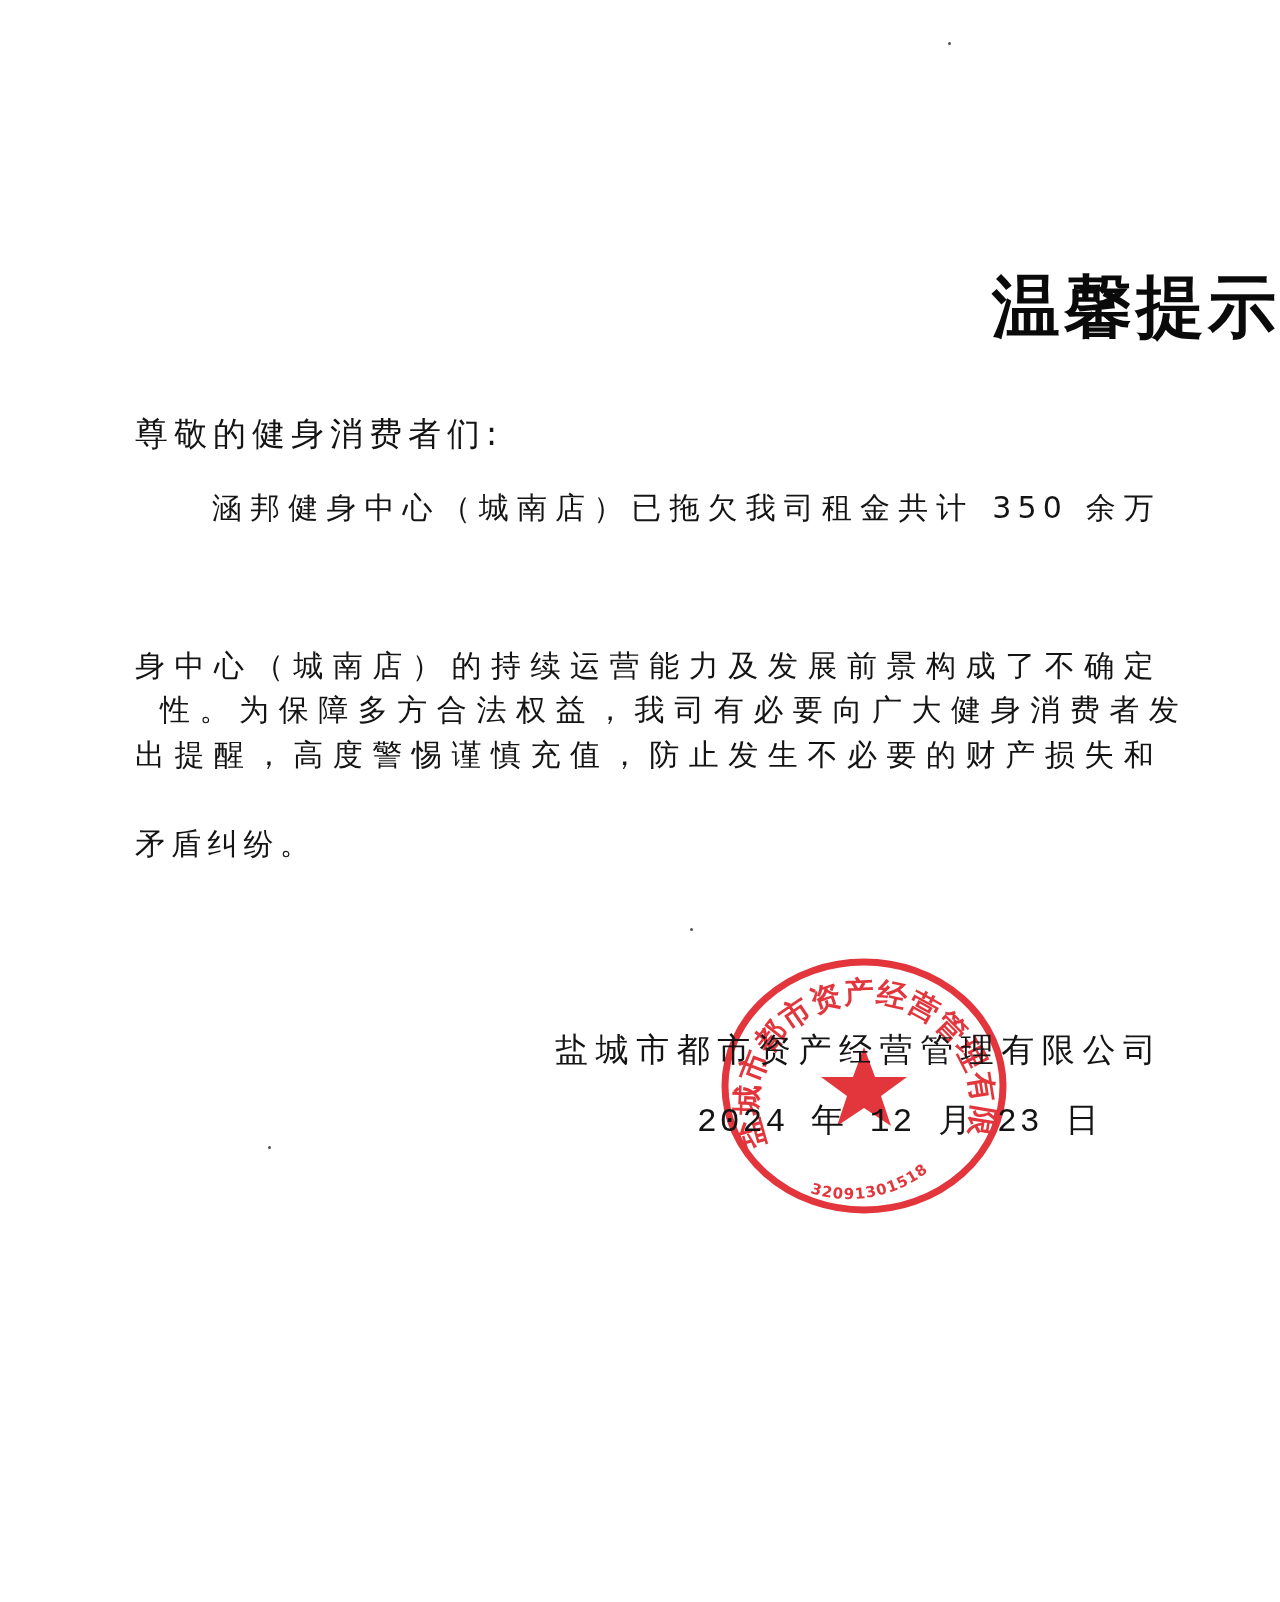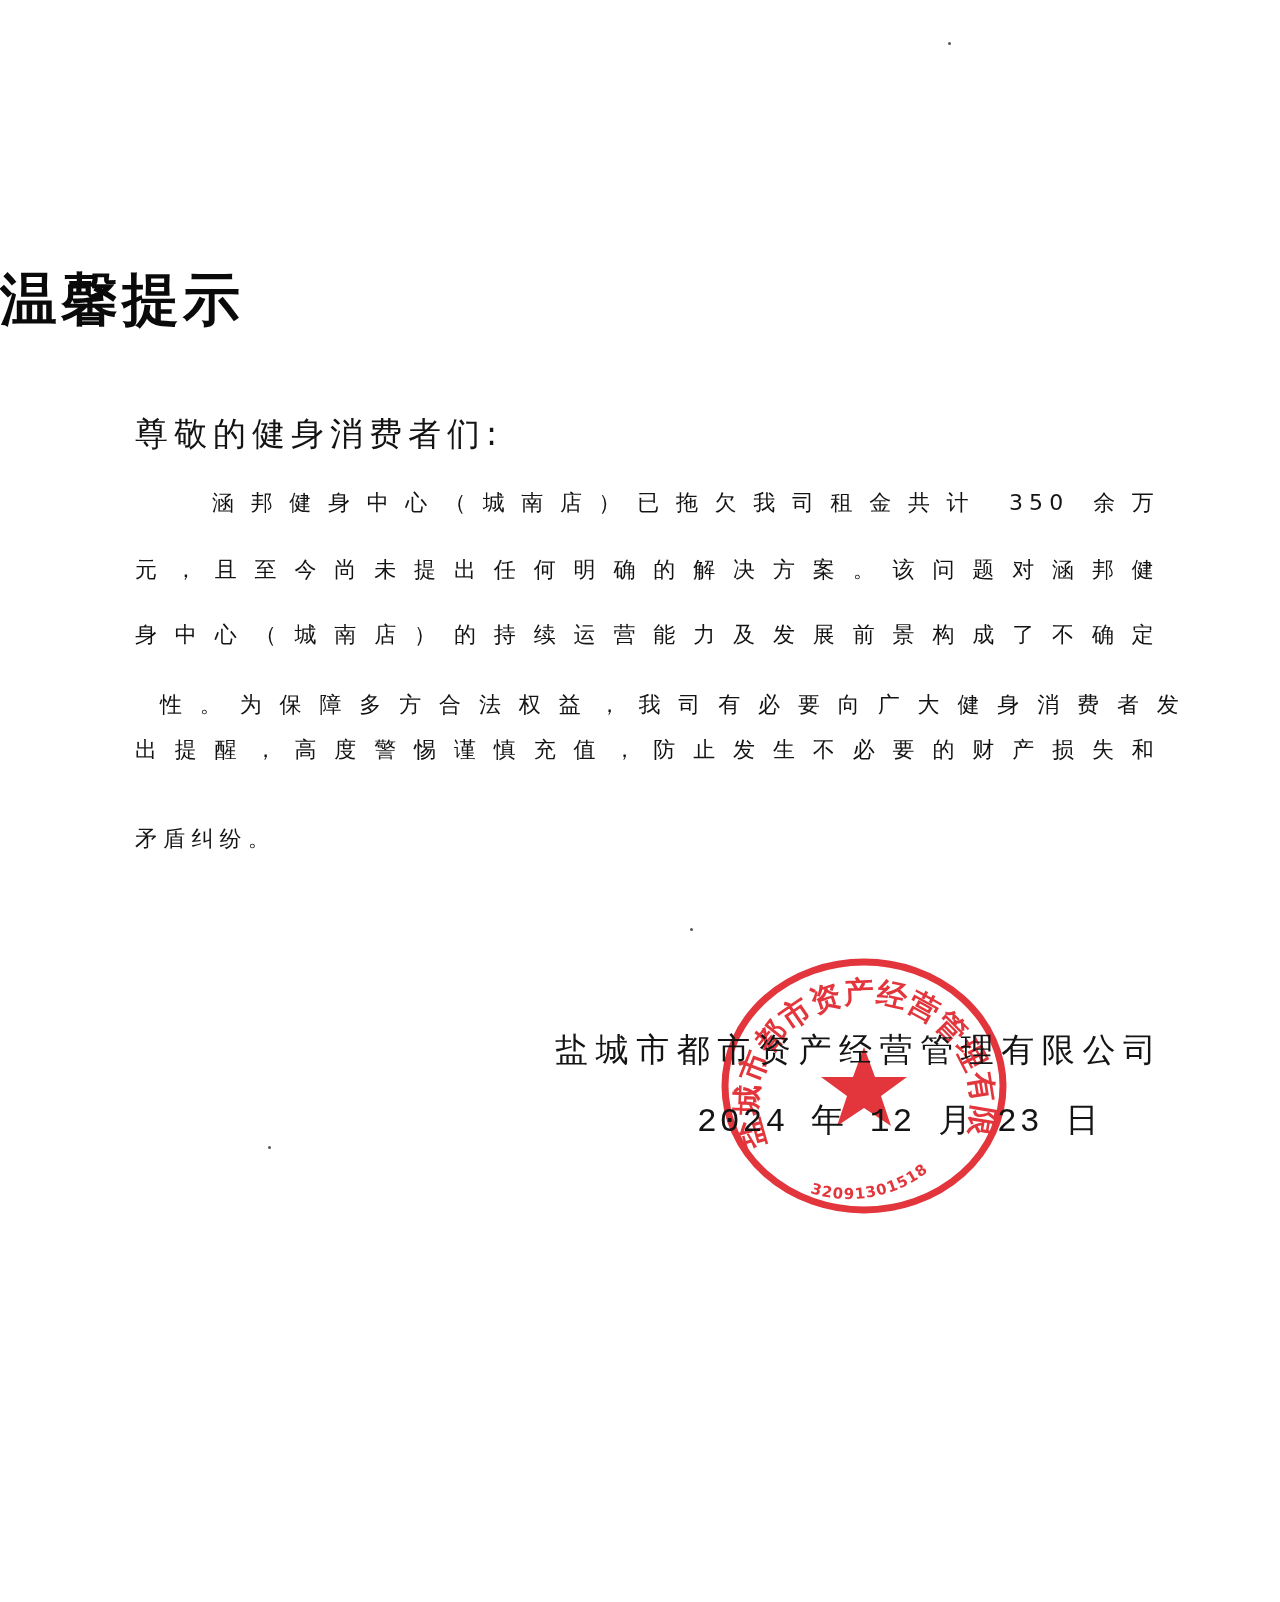--- a/index.html
+++ b/index.html
@@ -20,39 +20,39 @@
       left: 0; top: 0;
       width: 1280px;
       height: 1602px;
       background: #ffffff;
     }
     .title {
       position: absolute;
       left: 0;
       top: 262px;
       width: 1280px;
-      text-align: left;
+      text-align: right;
       font-family: "DejaVu Serif", "Liberation Serif", serif;
       font-weight: bold;
-      font-size: 57px;
+      font-size: 68px;
       letter-spacing: 4px;
       color: #0a0a0a;
     }
     .salutation {
       position: absolute;
       left: 135px;
       top: 412px;
       font-size: 33px;
       letter-spacing: 6px;
     }
     .body-line {
       position: absolute;
       left: 135px;
       width: 1025px;
-      font-size: 22px;
+      font-size: 30px;
       letter-spacing: 6.2px;
       white-space: nowrap;
       text-align: justify;
       text-align-last: justify;
     }
     .body-line.first {
       left: 212px;
       width: 948px;
     }
     .body-line.last {
@@ -100,22 +100,21 @@
 </head>
 <body>
 
 <div class="page">
 
   <div class="title">温馨提示</div>
 
   <div class="salutation">尊敬的健身消费者们:</div>
 
   <div class="body-line first" style="top:488px;">涵邦健身中心（城南店）已拖欠我司租金共计 350 余万</div>
-  <div class="body-line" style="top:555px;">元，且至今尚未提出任何明确的解决方案。该问题对涵邦健</div>
-  <div class="body-line" style="top:620px;">身中心（城南店）的持续运营能力及发展前景构成了不确定</div>
+  <div class="body-line" style="top:646px;">身中心（城南店）的持续运营能力及发展前景构成了不确定</div>
   <div class="body-line" style="top:690px;margin-left:25px;">性。为保障多方合法权益，我司有必要向广大健身消费者发</div>
   <div class="body-line" style="top:735px;">出提醒，高度警惕谨慎充值，防止发生不必要的财产损失和</div>
   <div class="body-line last" style="top:824px;">矛盾纠纷。</div>
 
   <svg class="stamp" viewBox="0 0 292 262">
     <defs>
       <path id="sealArc" d="M 48 190 A 108 102 0 1 1 250 180"></path>
       <path id="numArc" d="M 92 238 A 120 110 0 0 0 212 215"></path>
     </defs>
     <ellipse cx="146" cy="131" rx="139" ry="124" fill="none" stroke="#e0242c" stroke-width="7"></ellipse>

